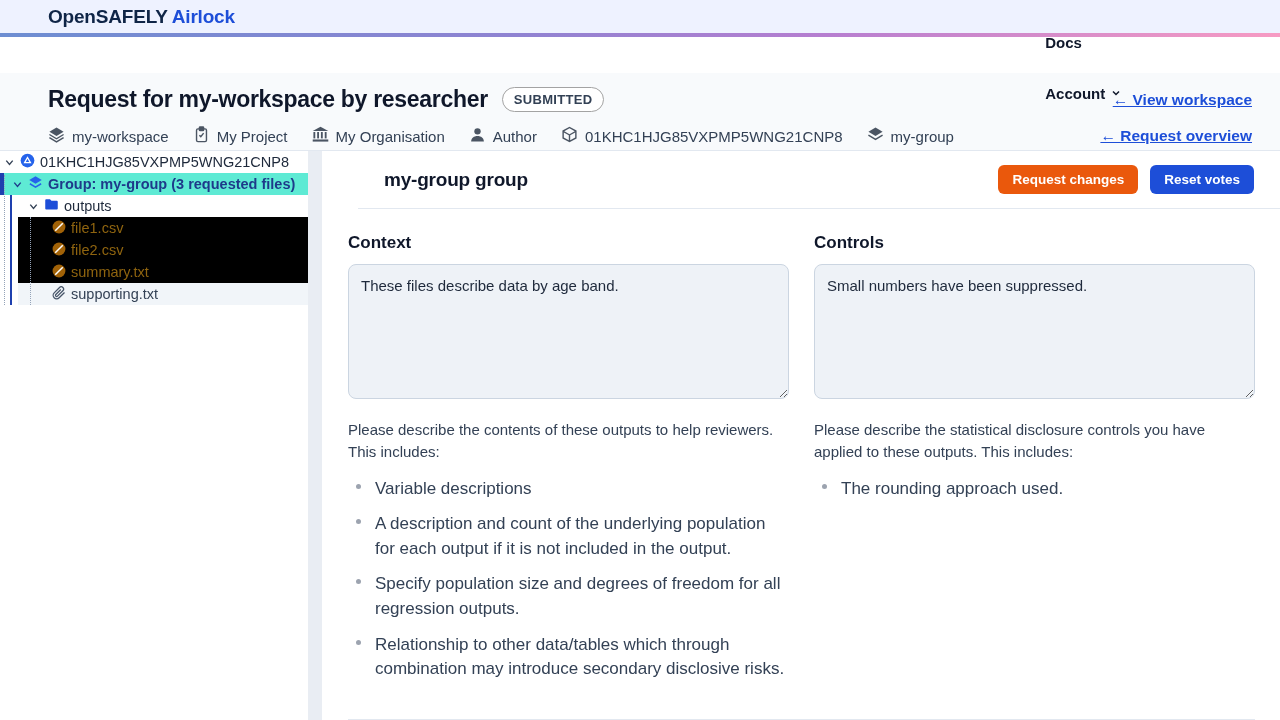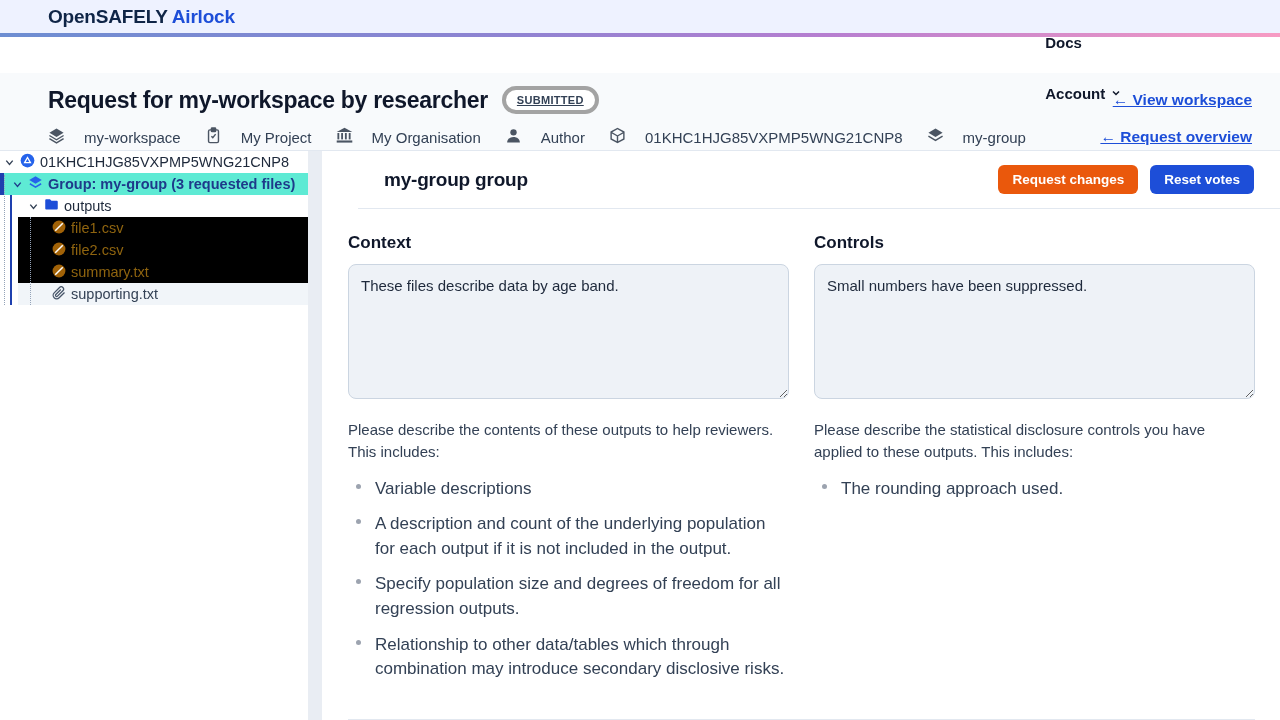--- a/index.html
+++ b/index.html
@@ -16,26 +16,26 @@
   .topnav .navitem { font-size:15px; font-weight:bold; color:#0f172a; cursor:pointer;
             display:flex; align-items:center; gap:5px; }
   .gradbar { height:4px; background:linear-gradient(90deg,#6d8ed2 0%,#8f83d2 40%,#b77ed0 65%,#f79bc3 100%); }
 
   
   .reqheader { background:#f8fafc; border-bottom:1px solid #e2e8f0; height:78px;
                padding:13px 28px 0 48px;margin-top:36px; }
   .reqrow1 { display:flex; align-items:center; justify-content:space-between; }
   .titlewrap { display:flex; align-items:center; gap:14px; }
   .reqtitle { font-size:23px; font-weight:bold; color:#0f172a; letter-spacing:-0.3px; }
-  .statusbadge { font-size:11px; font-weight:bold; color:#334155; background:#fff;
-                 border:4px solid #a3a3a3; border-radius:999px; padding:4px 11px; letter-spacing:0.3px;text-decoration:underline; }
+  .statusbadge { font-size:13px; font-weight:bold; color:#334155; background:#fff;
+                 border:1px solid #a3a3a3; border-radius:999px; padding:4px 11px; letter-spacing:0.3px; }
   a.bluelink { color:#1d4ed8; font-size:15.5px; font-weight:600; text-decoration:underline; cursor:pointer; }
   .reqrow2 { display:flex; align-items:center; justify-content:space-between; margin-top:13px; }
   .metaitems { display:flex; align-items:center; gap:24px; }
-  .metaitem { display:flex; align-items:center; gap:19px; font-size:15px; color:#334155; }
+  .metaitem { display:flex; align-items:center; gap:7px; font-size:15px; color:#334155; }
   .metaitem svg { flex:0 0 auto; }
 
   
   .bodywrap { display:flex; height:580px; }
 
   
   .sidebar { width:308px; background:#fff; position:relative; flex:0 0 auto; overflow:hidden; }
   .tree { position:relative; font-size:14.5px; }
   .trow { height:22px; display:flex; align-items:center; gap:5px; color:#1e293b; cursor:pointer; white-space:nowrap; }
   .trow .chev { display:flex; align-items:center; }

